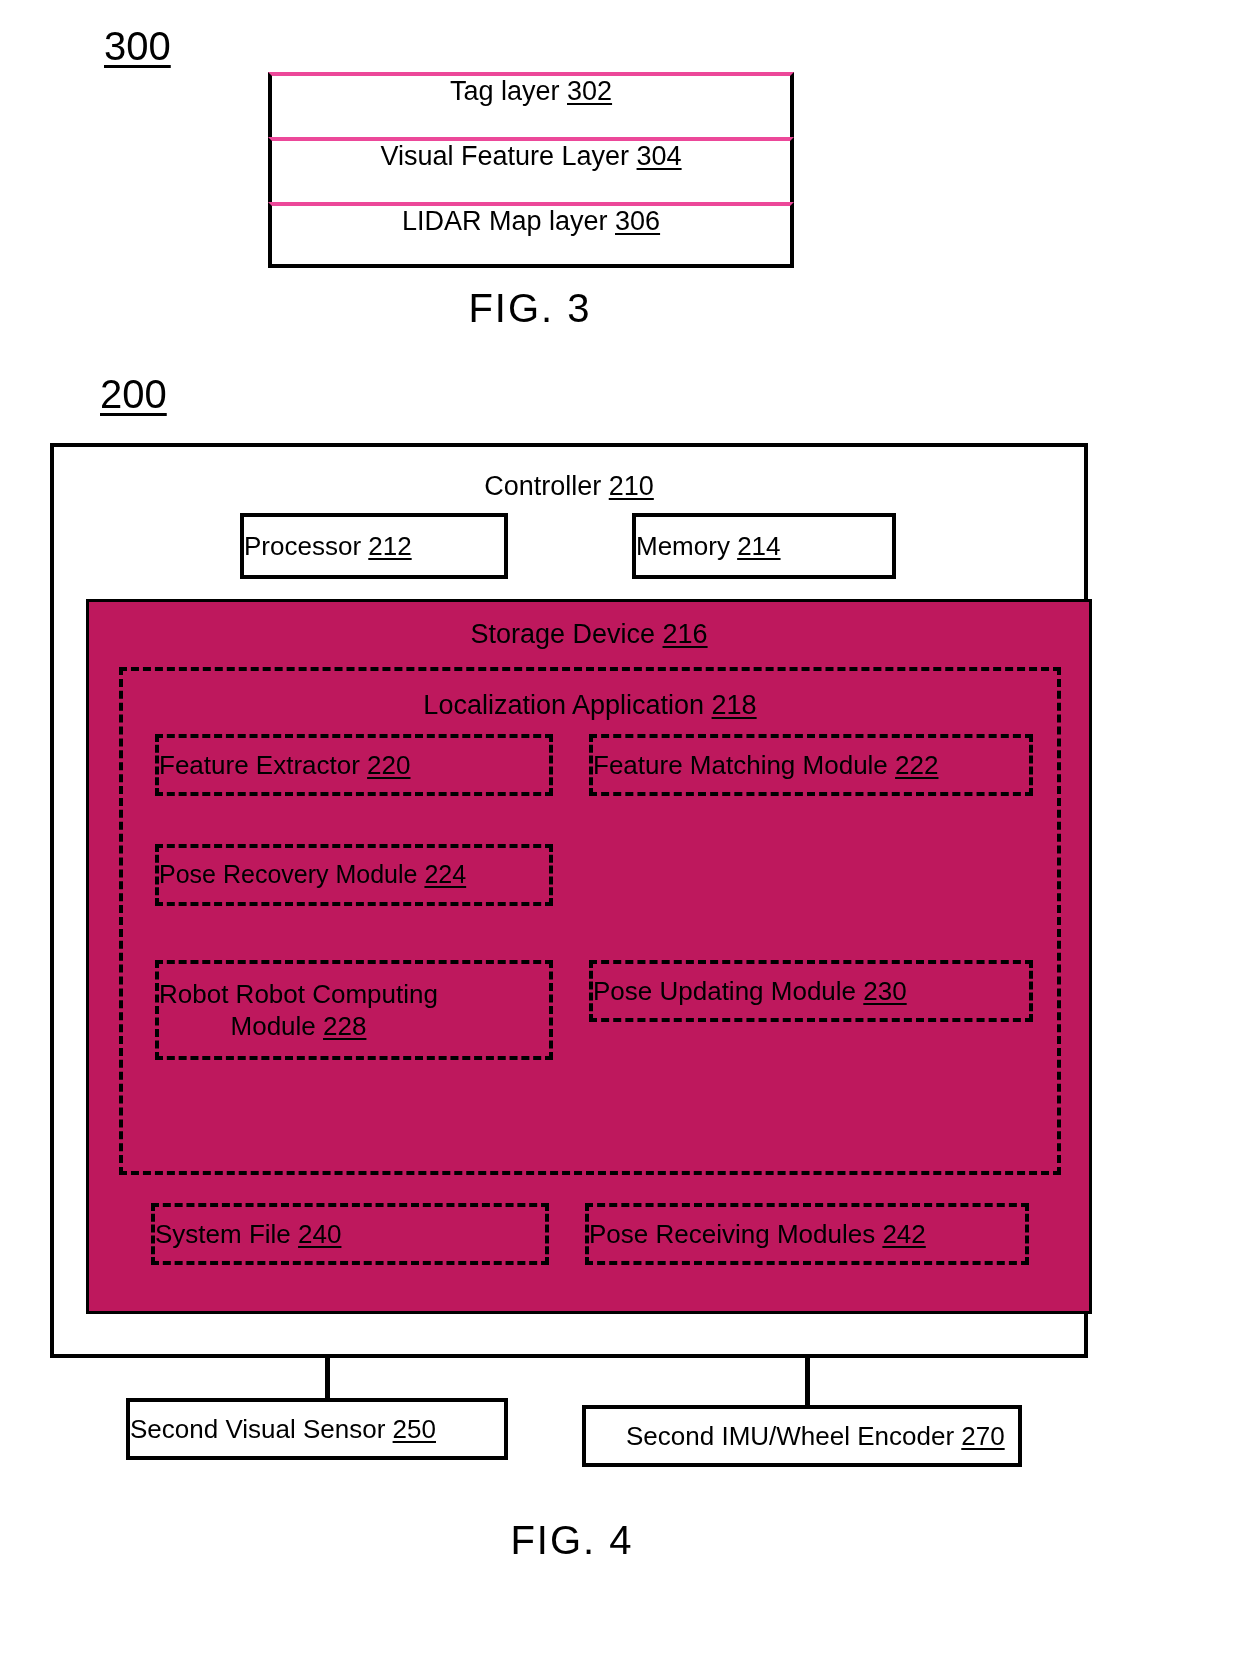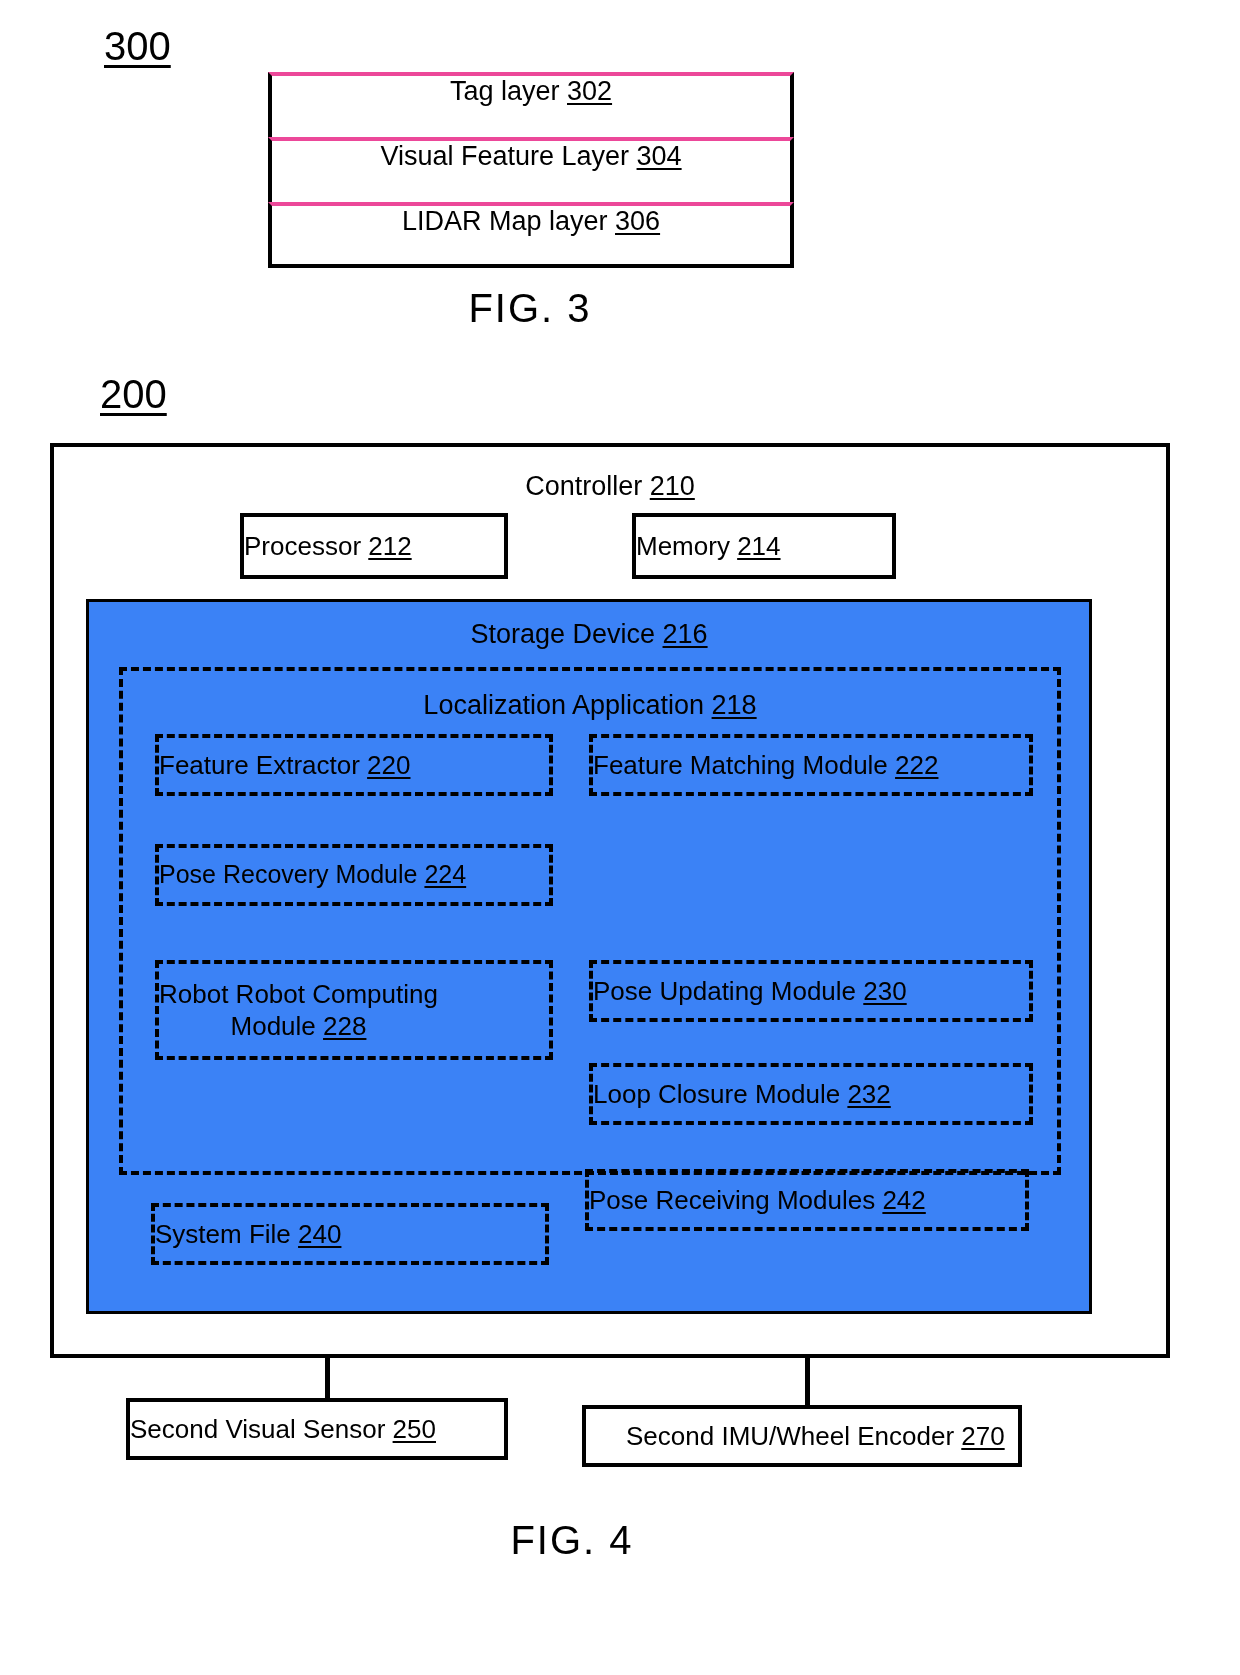--- a/index.html
+++ b/index.html
@@ -39,21 +39,21 @@
 
   
   .solid-box {
     box-sizing: border-box;
     border: 4px solid #000;
     background: #fff;
   }
   .solid-box-thin {
     box-sizing: border-box;
     border: 3px solid #000;
-    background: #3b82f6;
+    background: #be185d;
   }
 
   
   .dashed-box {
     box-sizing: border-box;
     border: 4px dashed #000;
     background: transparent;
   }
 
   
@@ -123,21 +123,21 @@
     <span>LIDAR Map layer</span>
     <span>&nbsp;</span>
     <span class="num">306</span>
   </div>
 </div>
 
 <div class="abs fig-caption" style="left:370px; top:288px; width:320px;">FIG. 3</div>
 
 <div class="abs ref-numeral" style="left:100px; top:374px;">200</div>
 
-<div class="abs solid-box" style="left:50px; top:443px; width:1120px; height:915px;">
+<div class="abs solid-box" style="left:50px; top:443px; width:1038px; height:915px;">
 
   <div class="container-title" style="top:26px;">
     <span>Controller</span><span>&nbsp;</span><span class="num">210</span>
   </div>
 
   <div class="abs solid-box" style="left:186px; top:66px; width:268px; height:66px;">
     <div class="box-label">
       <span>Processor</span>
         <span>&nbsp;</span>
         <span class="num">212</span>
@@ -199,38 +199,31 @@
       </div>
 
       <div class="abs dashed-box" style="left:466px; top:289px; width:444px; height:62px;">
         <div class="box-label">
           <span>Pose Updating Module</span>
             <span>&nbsp;</span>
             <span class="num">230</span>
         </div>
       </div>
 
-      <div class="abs dashed-box" style="left:466px; top:392px; width:444px; height:62px;">
-        <div class="box-label">
-          <span>Loop Closure Module</span>
-            <span>&nbsp;</span>
-            <span class="num">232</span>
-        </div>
-      </div>
     </div>
 
     <div class="abs dashed-box" style="left:62px; top:601px; width:398px; height:62px;">
       <div class="box-label">
         <span>System File</span>
           <span>&nbsp;</span>
           <span class="num">240</span>
       </div>
     </div>
 
-    <div class="abs dashed-box" style="left:496px; top:567px; width:444px; height:62px;">
+    <div class="abs dashed-box" style="left:496px; top:601px; width:444px; height:62px;">
       <div class="box-label">
         <span>Pose Receiving Modules</span>
           <span>&nbsp;</span>
           <span class="num">242</span>
       </div>
     </div>
 
   </div>
 </div>
 

